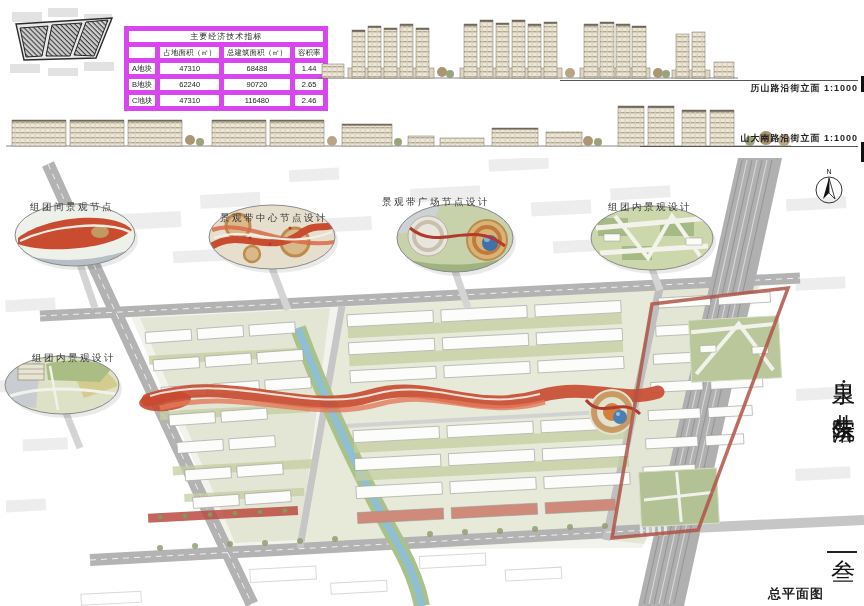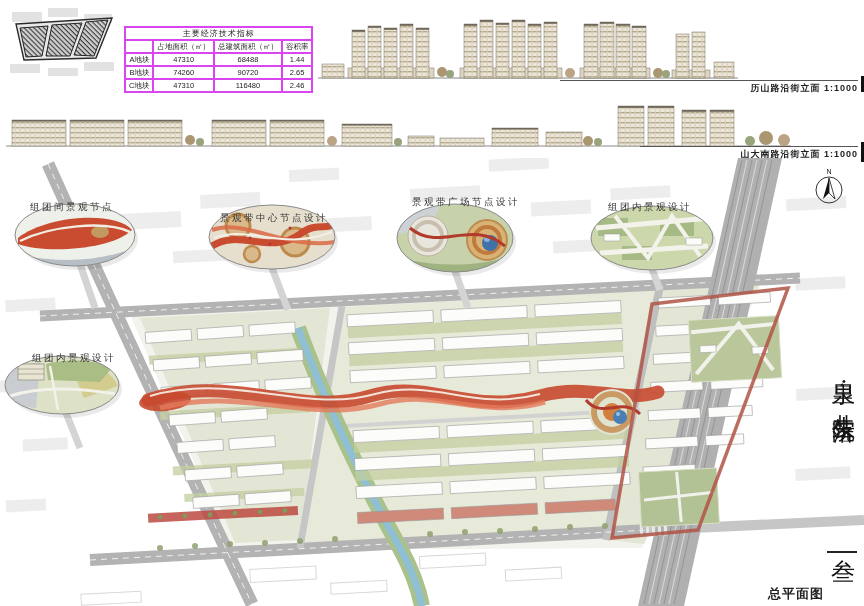--- a/index.html
+++ b/index.html
@@ -2,24 +2,24 @@
 <html><head>
 <meta charset="utf-8">
 <style>
   html,body{margin:0;padding:0;background:#888;}
   #board{position:relative;width:864px;height:606px;background:#ffffff;overflow:hidden;
          font-family:"Liberation Sans","DejaVu Sans",sans-serif;}
   svg{position:absolute;display:block;}
   
   #itable{position:absolute;left:124px;top:26px;width:184px;border-collapse:collapse;
           font-size:7.5px;color:#1c1c1c;background:#fff;}
-  #itable td{border:2px solid #d946ef;padding:0 3px;height:11px;white-space:nowrap;}
+  #itable td{border:5px solid #d946ef;padding:0 3px;height:11px;white-space:nowrap;}
   #itable td.tt{text-align:center;font-size:8px;letter-spacing:1px;}
   #itable td.num{text-align:center;}
-  #itable td.nm{text-align:right;width:26px;}
+  #itable td.nm{text-align:left;width:26px;}
   
   .elabel{position:absolute;right:6px;font-size:9px;font-weight:bold;color:#222;
           letter-spacing:1px;white-space:nowrap;}
   .eline{position:absolute;height:0;border-top:1px solid #555;}
   .etick{position:absolute;right:0;width:3px;background:#111;}
   
   .clabel{position:absolute;font-size:9.5px;color:#333;letter-spacing:2.5px;white-space:nowrap;
           font-family:"DejaVu Serif","Liberation Serif",serif;}
   
   #planlabel{position:absolute;left:768px;top:585px;font-size:13px;font-weight:bold;color:#222;
@@ -70,21 +70,21 @@
       <td>容积率</td>
     </tr>
     <tr>
       <td class="nm">A地块</td>
       <td class="num">47310</td>
       <td class="num">68488</td>
       <td class="num">1.44</td>
     </tr>
     <tr>
       <td class="nm">B地块</td>
-      <td class="num">74260</td>
+      <td class="num">62240</td>
       <td class="num">90720</td>
       <td class="num">2.65</td>
     </tr>
     <tr>
       <td class="nm">C地块</td>
       <td class="num">47310</td>
       <td class="num">116480</td>
       <td class="num">2.46</td>
     </tr>
   </tbody>
@@ -190,21 +190,21 @@
       <circle cx="326" cy="49" r="5" fill="#b49a7a"></circle>
         <circle cx="392" cy="50" r="4" fill="#8e9a6e"></circle>
       <circle cx="582" cy="49" r="5" fill="#a38b63"></circle>
         <circle cx="592" cy="50" r="4" fill="#8e9a6e"></circle>
       <circle cx="744" cy="49" r="5" fill="#8e9a6e"></circle>
         <circle cx="760" cy="46" r="7" fill="#a38b63"></circle>
       <circle cx="778" cy="48" r="6" fill="#b49a7a"></circle>
     </g>
   </svg>
   <div class="eline" style="left:640px;top:146px;width:218px"></div>
-  <div class="elabel" style="top:148px">山大南路沿街立面 1:1000</div>
+  <div class="elabel" style="top:132px">山大南路沿街立面 1:1000</div>
   <div class="etick" style="top:142px;height:20px"></div>
 
   <svg style="left:0;top:158px" width="864" height="448" viewBox="0 0 864 448">
     <defs>
       <clipPath id="cb1">
           <ellipse cx="75" cy="77" rx="60" ry="31"></ellipse>
         </clipPath>
       <clipPath id="cb2">
           <ellipse cx="272" cy="79" rx="63" ry="32"></ellipse>
         </clipPath>
@@ -489,21 +489,21 @@
     <g>
       <circle cx="829" cy="32" r="13" fill="none" stroke="#333" stroke-width="1"></circle>
       <polygon points="829,20 823,41 829,35" fill="#111"></polygon>
       <polygon points="829,20 835,41 829,35" fill="#fff" stroke="#111" stroke-width="0.8"></polygon>
       <text x="829" y="16" text-anchor="middle" font-size="7" fill="#111">N</text>
     </g>
   </svg>
 
   <div class="clabel" style="left:30px;top:201px">组团间景观节点</div>
   <div class="clabel" style="left:220px;top:212px">景观带中心节点设计</div>
-  <div class="clabel" style="left:412px;top:196px">景观带广场节点设计</div>
+  <div class="clabel" style="left:382px;top:196px">景观带广场节点设计</div>
   <div class="clabel" style="left:608px;top:201px">组团内景观设计</div>
   <div class="clabel" style="left:32px;top:352px">组团内景观设计</div>
 
   <div id="planlabel">总平面图 1:1000</div>
 
   <div id="vtitle">泉里·共生院落</div>
   <div id="vdivider"></div>
   <div id="vnumber">叁</div>
 
 </div>

